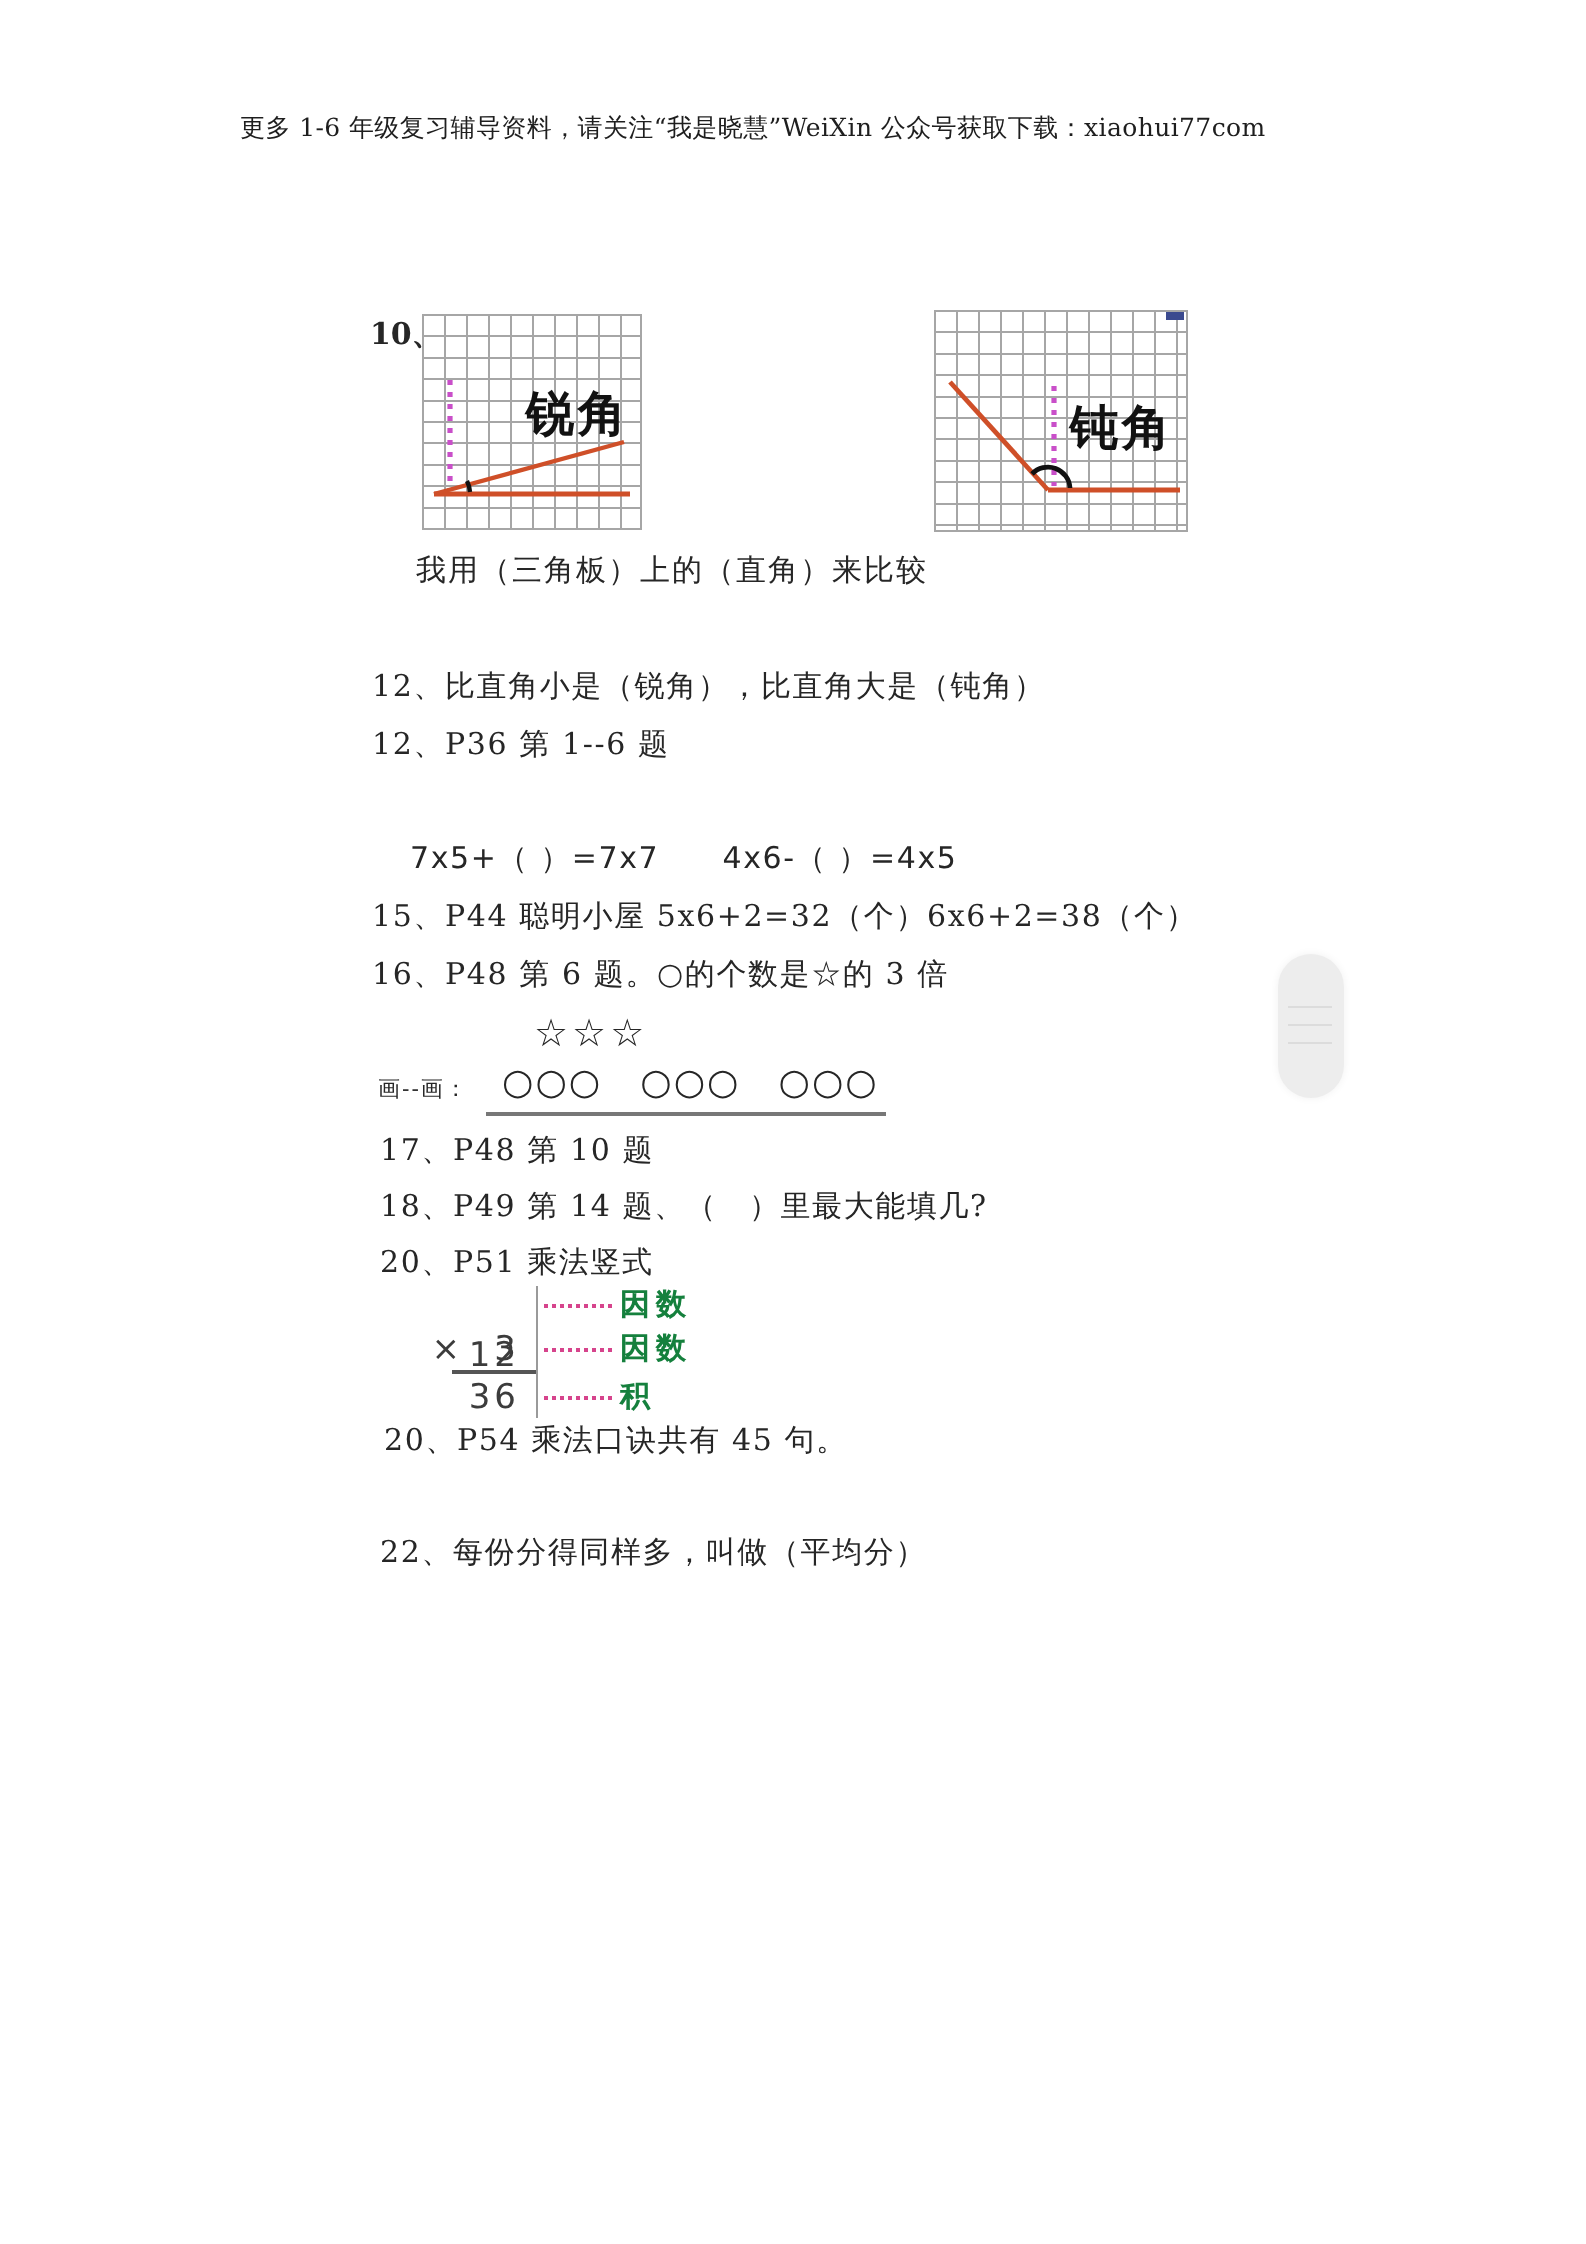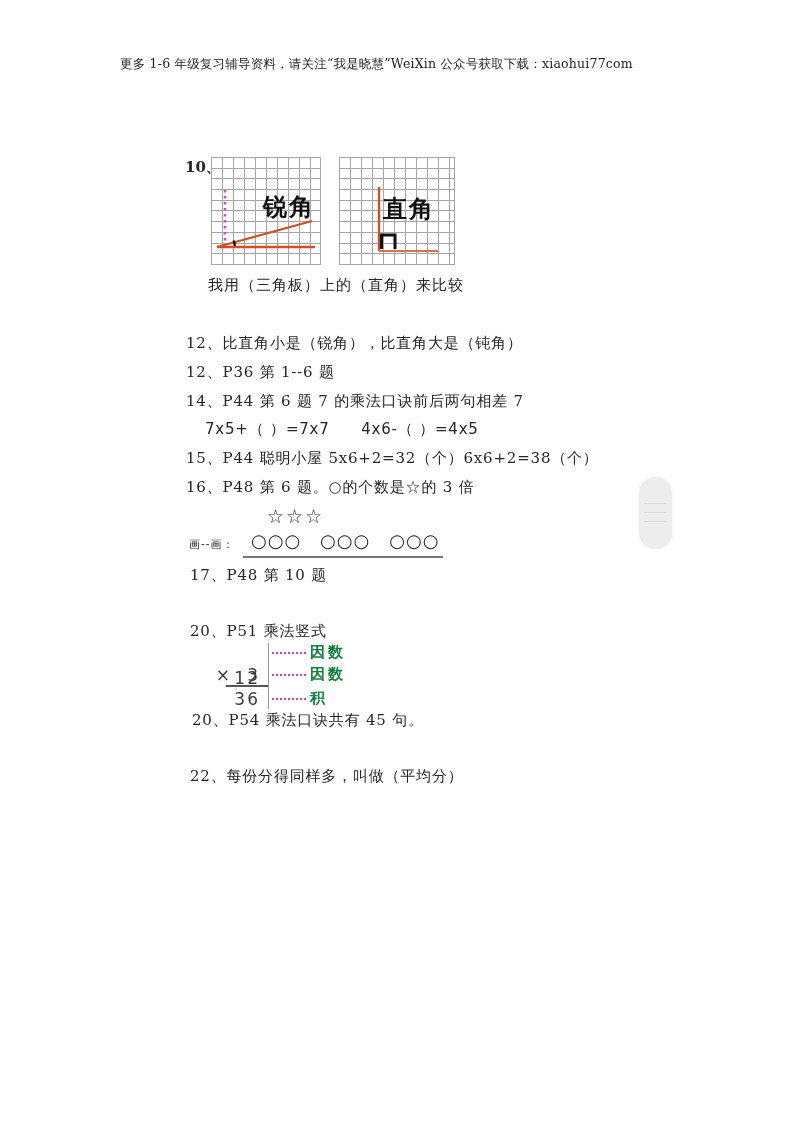--- a/index.html
+++ b/index.html
@@ -94,44 +94,46 @@
   <div class="diagram d1">
     <svg width="109" height="107" viewBox="0 0 109 107">
       <path d="M14 33 L14 88" stroke="#c94fc9" stroke-width="2.6" stroke-dasharray="2.5,3.5" fill="none"></path>
       <path d="M6 90 L104 90" stroke="#cf4f28" stroke-width="2.6" fill="none"></path>
       <path d="M6 90 L101 64" stroke="#cf4f28" stroke-width="2.2" fill="none"></path>
       <path d="M24 89 A15 15 0 0 0 22.5 83.5" stroke="#111" stroke-width="2.2" fill="none"></path>
     </svg>
     <span class="dlabel">锐角</span>
   </div>
 
-  <div class="diagram d2">
-    <svg width="115" height="107" viewBox="0 0 115 107">
-      <path d="M40 30 L40 94" stroke="#cf4f28" stroke-width="2.4" fill="none"></path>
-      <path d="M40 94 L99 94" stroke="#d9734f" stroke-width="2.2" fill="none"></path>
-      <path d="M42.5 92 L42.5 78 L56 78 L56 92" stroke="#111" stroke-width="3" fill="none"></path>
+
+  <div class="diagram d3">
+    <svg width="126" height="110" viewBox="0 0 126 110">
+      <path d="M60 38 L60 88" stroke="#c94fc9" stroke-width="2.6" stroke-dasharray="2.5,3.5" fill="none"></path>
+      <path d="M8 36 L57 90" stroke="#cf4f28" stroke-width="2.4" fill="none"></path>
+      <path d="M57 90 L123 90" stroke="#cf4f28" stroke-width="2.6" fill="none"></path>
+      <path d="M68 89 A11 11 0 0 0 49 82" stroke="#111" stroke-width="2.4" fill="none"></path>
     </svg>
-    <span class="dlabel">直角</span>
+    <span class="artifact-blue"></span>
+    <span class="dlabel">钝角</span>
   </div>
-
 
   <div class="abs caption">我用（三角板）上的（直角）来比较</div>
 
   <div class="abs line" style="left:186px;top:334px;">12、比直角小是（锐角），比直角大是（钝角）</div>
   <div class="abs line" style="left:186px;top:363px;">12、P36 第 1--6 题</div>
-  <div class="abs line" style="left:186px;top:392px;">14、P44 第 6 题 7 的乘法口诀前后两句相差 7</div>
   <div class="abs line" style="left:205px;top:420px;font-family:'DejaVu Sans','Liberation Sans',sans-serif;font-size:15px;">7x5+（ ）=7x7　　4x6-（ ）=4x5</div>
   <div class="abs line" style="left:186px;top:449px;">15、P44 聪明小屋 5x6+2=32（个）6x6+2=38（个）</div>
   <div class="abs line" style="left:186px;top:478px;">16、P48 第 6 题。○的个数是☆的 3 倍</div>
 
   <div class="abs stars">☆☆☆</div>
   <div class="abs draw-label">画--画：</div>
   <div class="abs draw-circles">○○○　○○○　○○○</div>
 
   <div class="abs line" style="left:190px;top:566px;">17、P48 第 10 题</div>
+  <div class="abs line" style="left:190px;top:594px;">18、P49 第 14 题、（　）里最大能填几?</div>
   <div class="abs line" style="left:190px;top:622px;">20、P51 乘法竖式</div>
 
   <div class="abs mult">
     <span class="num f1">12</span>
     <span class="num op">×</span>
     <span class="num f2">3</span>
     <span class="rule"></span>
     <span class="num prod">36</span>
     <span class="vline"></span>
     <span class="dots r1"></span>

